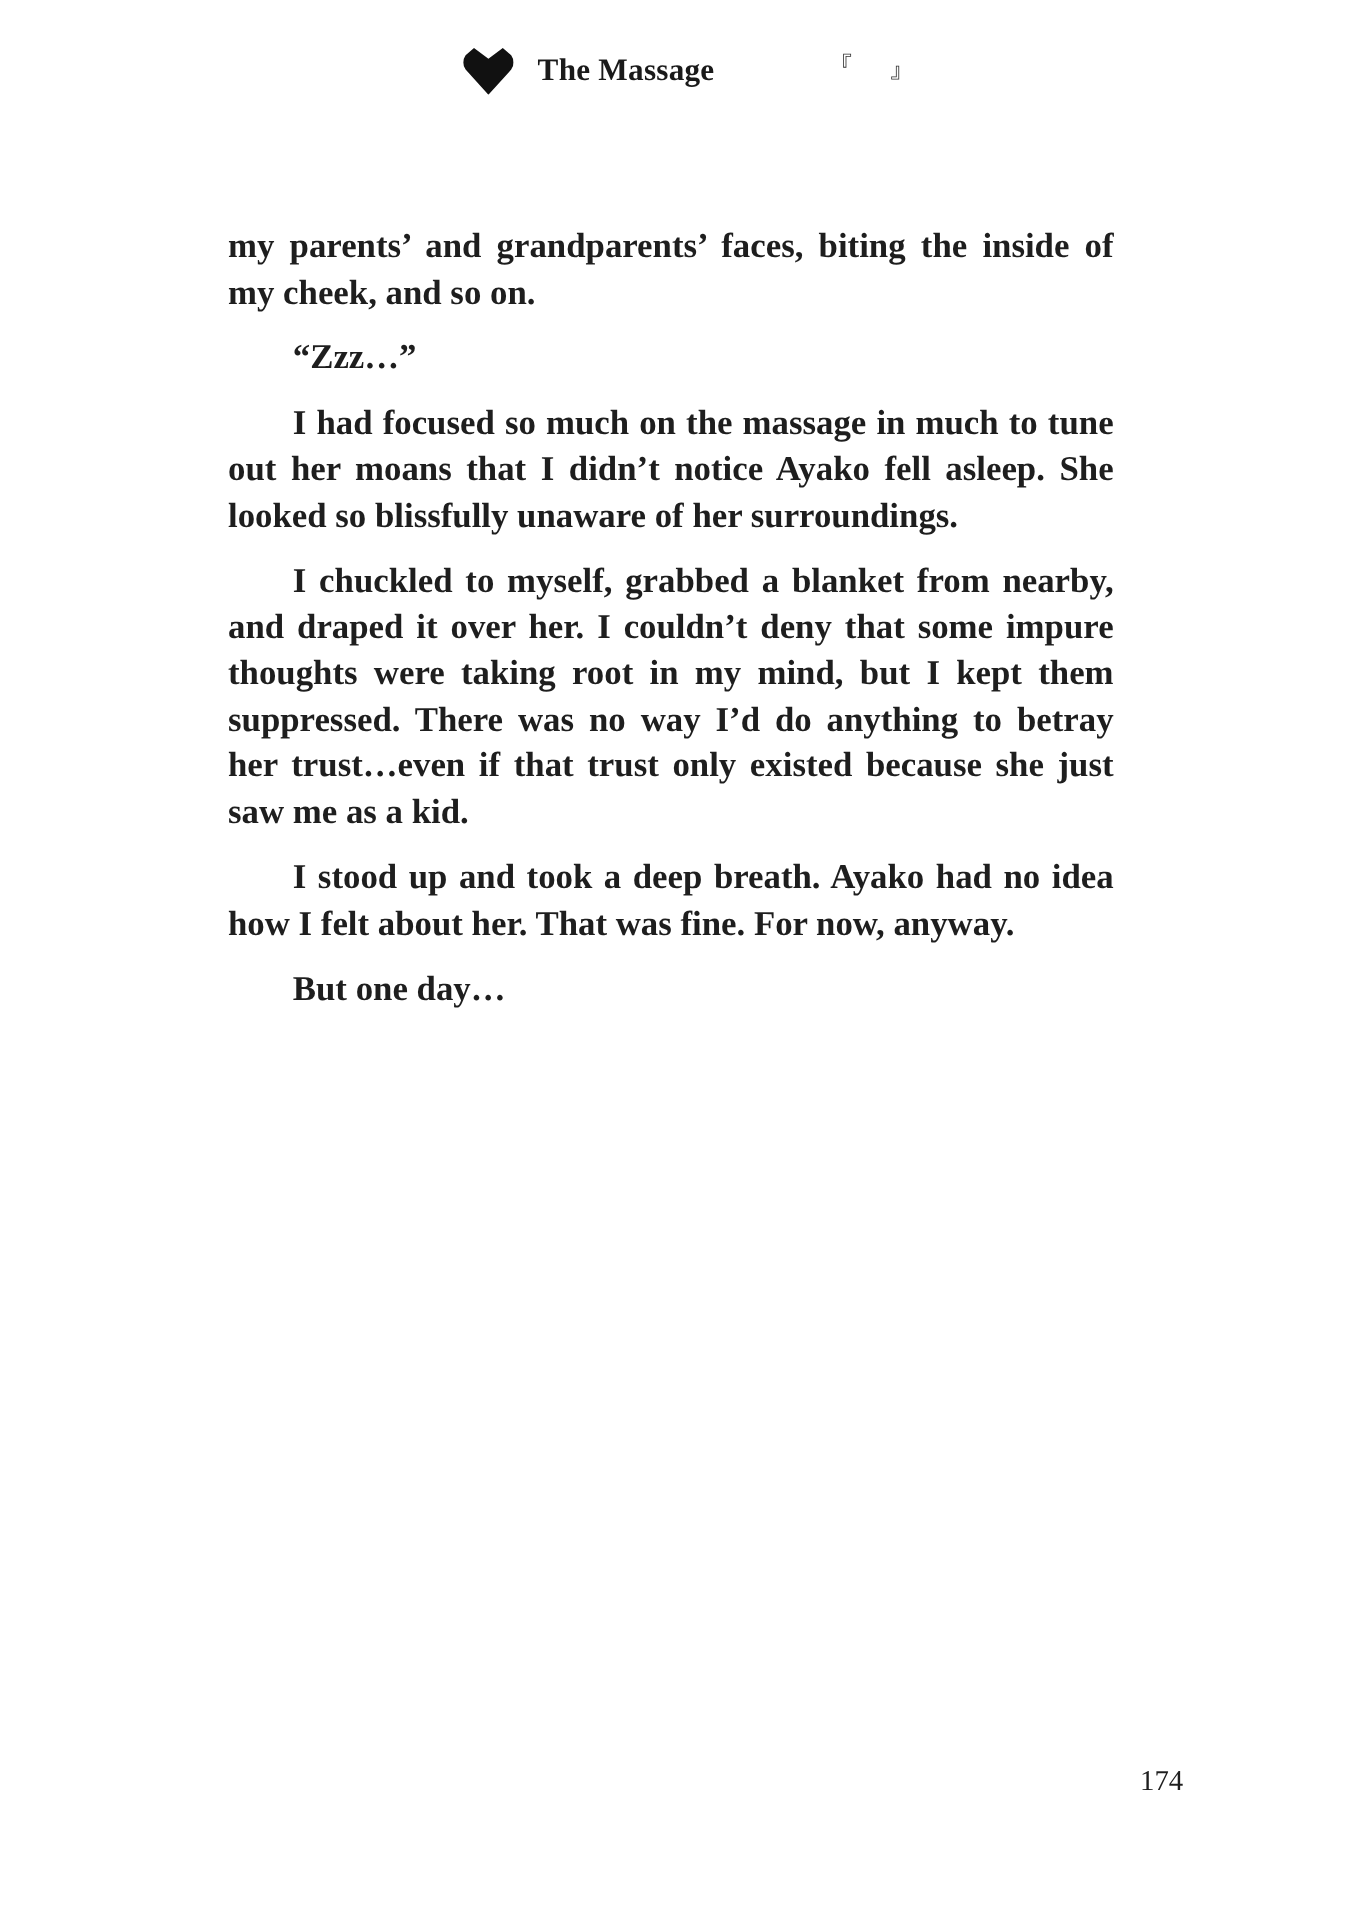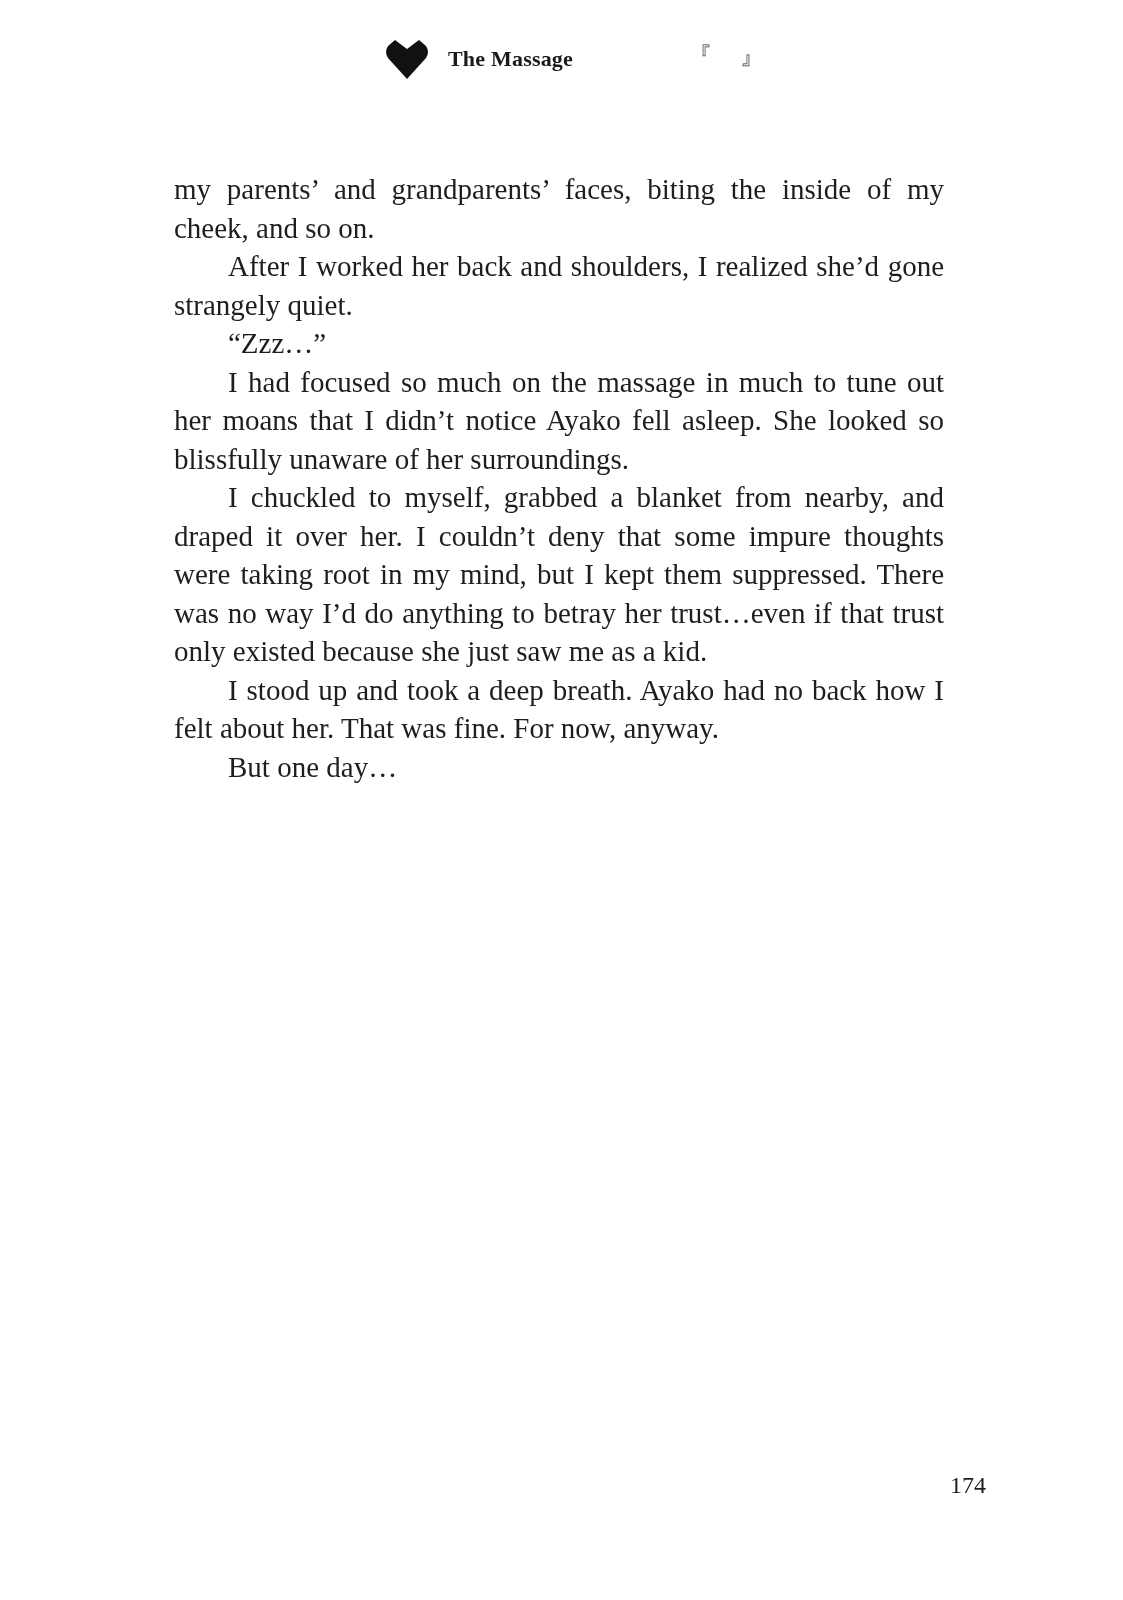--- a/index.html
+++ b/index.html
@@ -24,21 +24,21 @@
       align-items: center;
     }
     .heart {
       width: 42px;
       height: 40px;
       margin-right: 20px;
       display: inline-block;
     }
     .chapter-title {
       font-weight: bold;
-      font-size: 22px;
+      font-size: 26px;
       letter-spacing: 0.2px;
       color: #1a1a1a;
     }
     .series-label {
       position: absolute;
       top: 40px;
       left: 688px;
       font-size: 28px;
       color: #2a2a2a;
       display: flex;
@@ -55,23 +55,24 @@
     .body-text {
       position: absolute;
       top: 170px;
       left: 174px;
       width: 770px;
       font-size: 29px;
       line-height: 38.5px;
       color: #1e1e1e;
     }
     .body-text p {
-      margin: 0;
+      margin: 16px;
       text-align: justify;
       text-indent: 54px;
+      font-weight: bold;
     }
     .body-text p.no-indent {
       text-indent: 0;
     }
     .page-number {
       position: absolute;
       top: 1472px;
       left: 950px;
       font-size: 24px;
       color: #1e1e1e;
@@ -90,21 +91,20 @@
   <span class="chapter-title">The Massage</span>
 </div>
 
 <div class="series-label">
   <span class="bracket open">『</span>
   <span class="bracket close">』</span>
 </div>
 
 <div class="body-text">
   <p class="no-indent">my parents’ and grandparents’ faces, biting the inside of my cheek, and so on.</p>
-  <p>After I worked her back and shoulders, I realized she’d gone strangely quiet.</p>
   <p>“Zzz…”</p>
   <p>I had focused so much on the massage in much to tune out her moans that I didn’t notice Ayako fell asleep. She looked so blissfully unaware of her surroundings.</p>
   <p>I chuckled to myself, grabbed a blanket from nearby, and draped it over her. I couldn’t deny that some impure thoughts were taking root in my mind, but I kept them suppressed. There was no way I’d do anything to betray her trust…even if that trust only existed because she just saw me as a kid.</p>
-  <p>I stood up and took a deep breath. Ayako had no back how I felt about her. That was fine. For now, anyway.</p>
+  <p>I stood up and took a deep breath. Ayako had no idea how I felt about her. That was fine. For now, anyway.</p>
   <p>But one day…</p>
 </div>
 
 <div class="page-number">174</div>
 
 </body></html>

